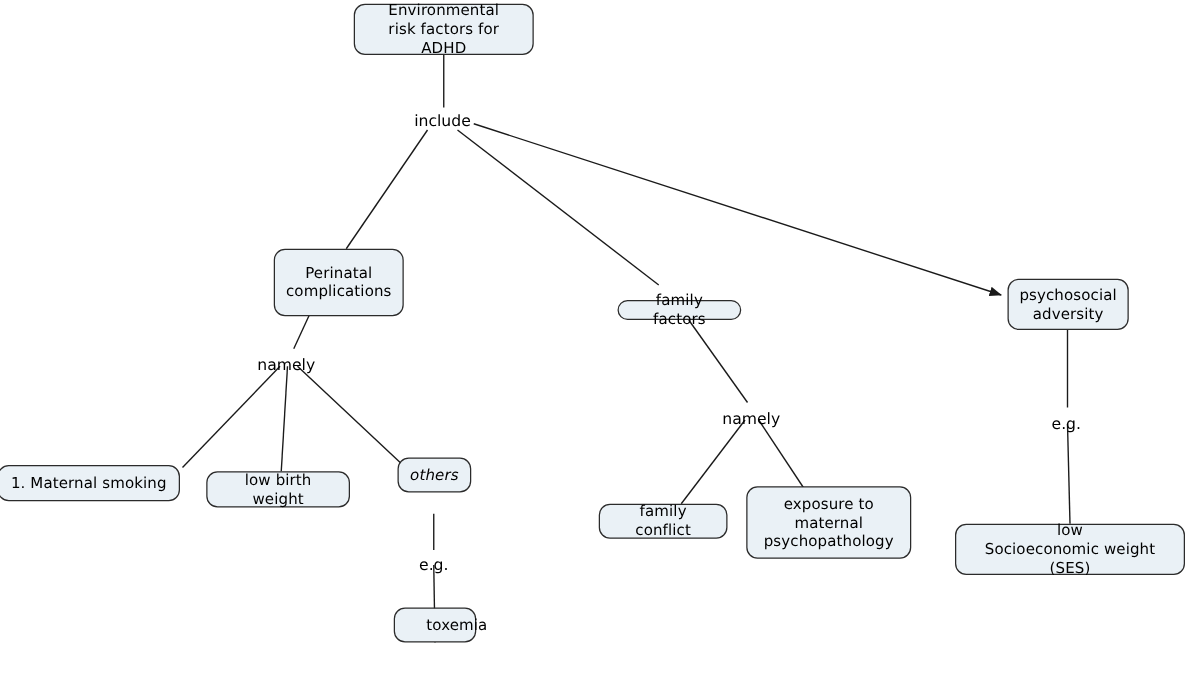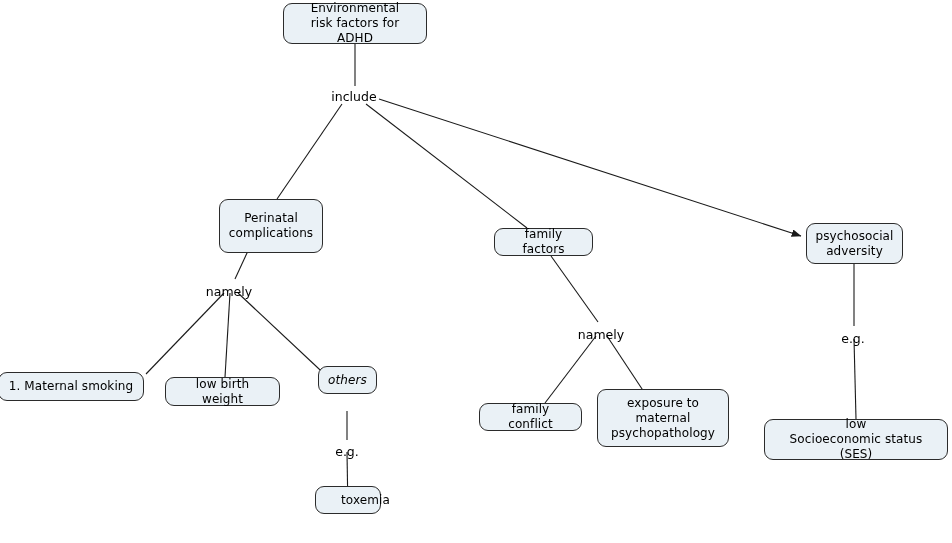--- a/index.html
+++ b/index.html
@@ -85,33 +85,33 @@
         <path d="M 607,336 L 650,401" class="edge-line"></path>
         <path d="M 854,264 L 854,326" class="edge-line"></path>
         <path d="M 854,339 L 856,419" class="edge-line"></path>
       </g>
   </svg>
   <div id="node-layer">
       <div class="node-box" style="left: 283px; top: 3px; width: 144px; height: 41px; background: rgb(234, 241, 246); border-color: rgb(43, 43, 43);">Environmental
 risk factors for ADHD</div>
       <div class="node-box" style="left: 219px; top: 199px; width: 104px; height: 54px; background: rgb(234, 241, 246); border-color: rgb(43, 43, 43);">Perinatal
 complications</div>
-      <div class="node-box" style="left: 494px; top: 228px; width: 99px; height: 28px; background: rgb(234, 241, 246); border-color: rgb(43, 43, 43);">family factors</div>
+      <div class="node-box" style="left: 494px; top: 240px; width: 99px; height: 16px; background: rgb(234, 241, 246); border-color: rgb(43, 43, 43);">family factors</div>
       <div class="node-box" style="left: 806px; top: 223px; width: 97px; height: 41px; background: rgb(234, 241, 246); border-color: rgb(43, 43, 43);">psychosocial
 adversity</div>
       <div class="node-box" style="left: -2px; top: 372px; width: 146px; height: 29px; background: rgb(234, 241, 246); border-color: rgb(43, 43, 43);">1. Maternal smoking</div>
       <div class="node-box" style="left: 165px; top: 377px; width: 115px; height: 29px; background: rgb(234, 241, 246); border-color: rgb(43, 43, 43);">low birth weight</div>
       <div class="node-box" style="left: 318px; top: 366px; width: 59px; height: 28px; background: rgb(234, 241, 246); border-color: rgb(43, 43, 43); font-style: italic;">others</div>
       <div class="node-box" style="left: 479px; top: 403px; width: 103px; height: 28px; background: rgb(234, 241, 246); border-color: rgb(43, 43, 43);">family conflict</div>
       <div class="node-box" style="left: 597px; top: 389px; width: 132px; height: 58px; background: rgb(234, 241, 246); border-color: rgb(43, 43, 43);">exposure to
 maternal
 psychopathology</div>
       <div class="node-box" style="left: 315px; top: 486px; width: 66px; height: 28px; background: rgb(234, 241, 246); border-color: rgb(43, 43, 43); padding-left: 43px;">toxemia</div>
       <div class="node-box" style="left: 764px; top: 419px; width: 184px; height: 41px; background: rgb(234, 241, 246); border-color: rgb(43, 43, 43);">low
-Socioeconomic status (SES)</div>
+Socioeconomic weight (SES)</div>
     </div>
   <div id="label-layer">
       <div class="edge-label" style="left: 354px; top: 90px; text-align: center;">include</div>
       <div class="edge-label" style="left: 229px; top: 285px;">namely</div>
       <div class="edge-label" style="left: 601px; top: 328px;">namely</div>
       <div class="edge-label" style="left: 347px; top: 445px;">e.g.</div>
       <div class="edge-label" style="left: 853px; top: 332px;">e.g.</div>
     </div>
 </div>
 

